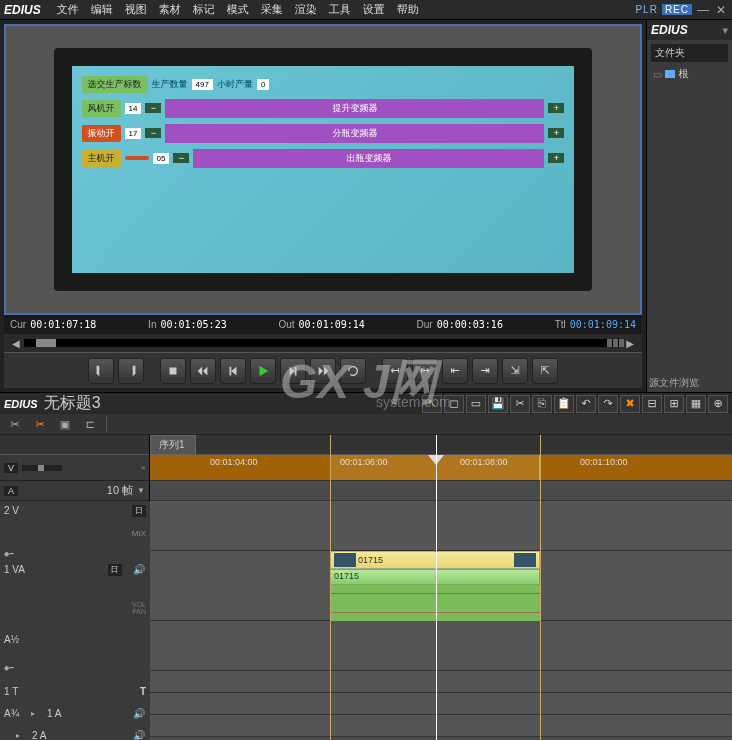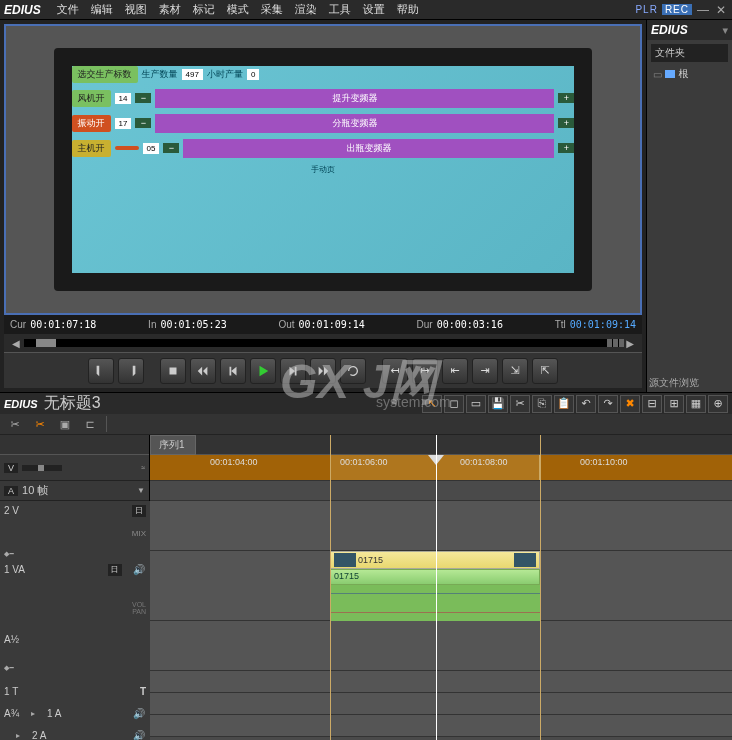--- a/index.html
+++ b/index.html
@@ -14,21 +14,21 @@
 .title-tag { font-size:10px; letter-spacing:1px; }
 .plr { color:#8af; }
 .rec { background:#3a6fb5; color:#fff; padding:0 3px; }
 .win-btn { width:14px; height:14px; color:#aaa; text-align:center; line-height:14px; cursor:pointer; font-size:12px; }
 
 
 .upper { flex:1; display:flex; background:#3a3a3a; }
 .preview-pane { flex:1; background:#222; display:flex; flex-direction:column; padding:4px; }
 .preview-frame { flex:1; background:#555; border:2px solid #4a6fb5; display:flex; align-items:center; justify-content:center; position:relative; overflow:hidden; }
 .monitor { width:85%; height:85%; background:#1a1a1a; border-radius:4px; padding:18px; }
-.hmi { width:100%; height:100%; background:linear-gradient(135deg,#6bc5d4,#5ab5c5); font-size:9px; }
+.hmi { width:100%; height:100%; background:linear-gradient(135deg,#6bc5d4,#5ab5c5); padding:10px; font-size:9px; }
 .hmi-row { display:flex; align-items:center; gap:4px; margin-bottom:6px; }
 .hmi-btn { padding:2px 6px; border-radius:2px; font-size:9px; color:#222; }
 .hmi-green { background:#7ac060; }
 .hmi-red { background:#d05020; color:#fff; }
 .hmi-yellow { background:#c8b030; }
 .hmi-purple { background:#a050c0; color:#fff; flex:1; text-align:center; padding:3px; }
 .hmi-minus { background:#2a5a3a; color:#fff; width:16px; text-align:center; }
 .hmi-plus { background:#2a5a3a; color:#fff; width:16px; text-align:center; }
 .hmi-num { background:#fff; color:#000; padding:1px 4px; font-size:8px; }
 
@@ -160,21 +160,20 @@
               <span class="hmi-plus">+</span>
             </div>
             <div class="hmi-row">
               <span class="hmi-btn hmi-yellow">主机开</span>
               <span class="hmi-btn hmi-red" style="width:24px"></span>
               <span class="hmi-num">05</span>
               <span class="hmi-minus">−</span>
               <span class="hmi-purple">出瓶变频器</span>
               <span class="hmi-plus">+</span>
             </div>
-            <div style="text-align:center;color:#045;font-size:8px;margin-top:6px">手动页</div>
           </div>
         </div>
       </div>
       <div class="timecodes">
         <div class="tc-group">
             <span class="tc-label">Cur</span>
             <span class="tc-val">00:01:07:18</span>
           </div>
         <div class="tc-group">
             <span class="tc-label">In</span>
@@ -312,21 +311,21 @@
     <div class="tl-body">
       <div class="tl-tracks-hdr">
         <div class="seq-tab" style="height:20px"></div>
         <div style="height:26px;display:flex;align-items:center;padding:0 4px;gap:4px;border-bottom:1px solid #222">
           <span class="trk-box">V</span>
           <div class="trk-slider"></div>
           <span class="keyfr" style="margin-left:auto">≈</span>
         </div>
         <div style="height:20px;display:flex;align-items:center;padding:0 4px;gap:4px;border-bottom:1px solid #222">
           <span class="trk-box">A</span>
-          <span style="flex:1;text-align:left">10 帧</span>
+          <span style="flex:1;text-align:right">10 帧</span>
           <span class="tri">▼</span>
         </div>
         <div class="track-hdr tall">
           <span>2 V</span>
           <span class="trk-ctrl" style="margin-left:auto">日</span>
           <div style="width:100%;text-align:right;font-size:8px;color:#888">MIX</div>
           <span class="keyfr" style="width:100%">◆━</span>
         </div>
         <div class="track-hdr tall" style="min-height:70px">
           <span>1 VA</span>

